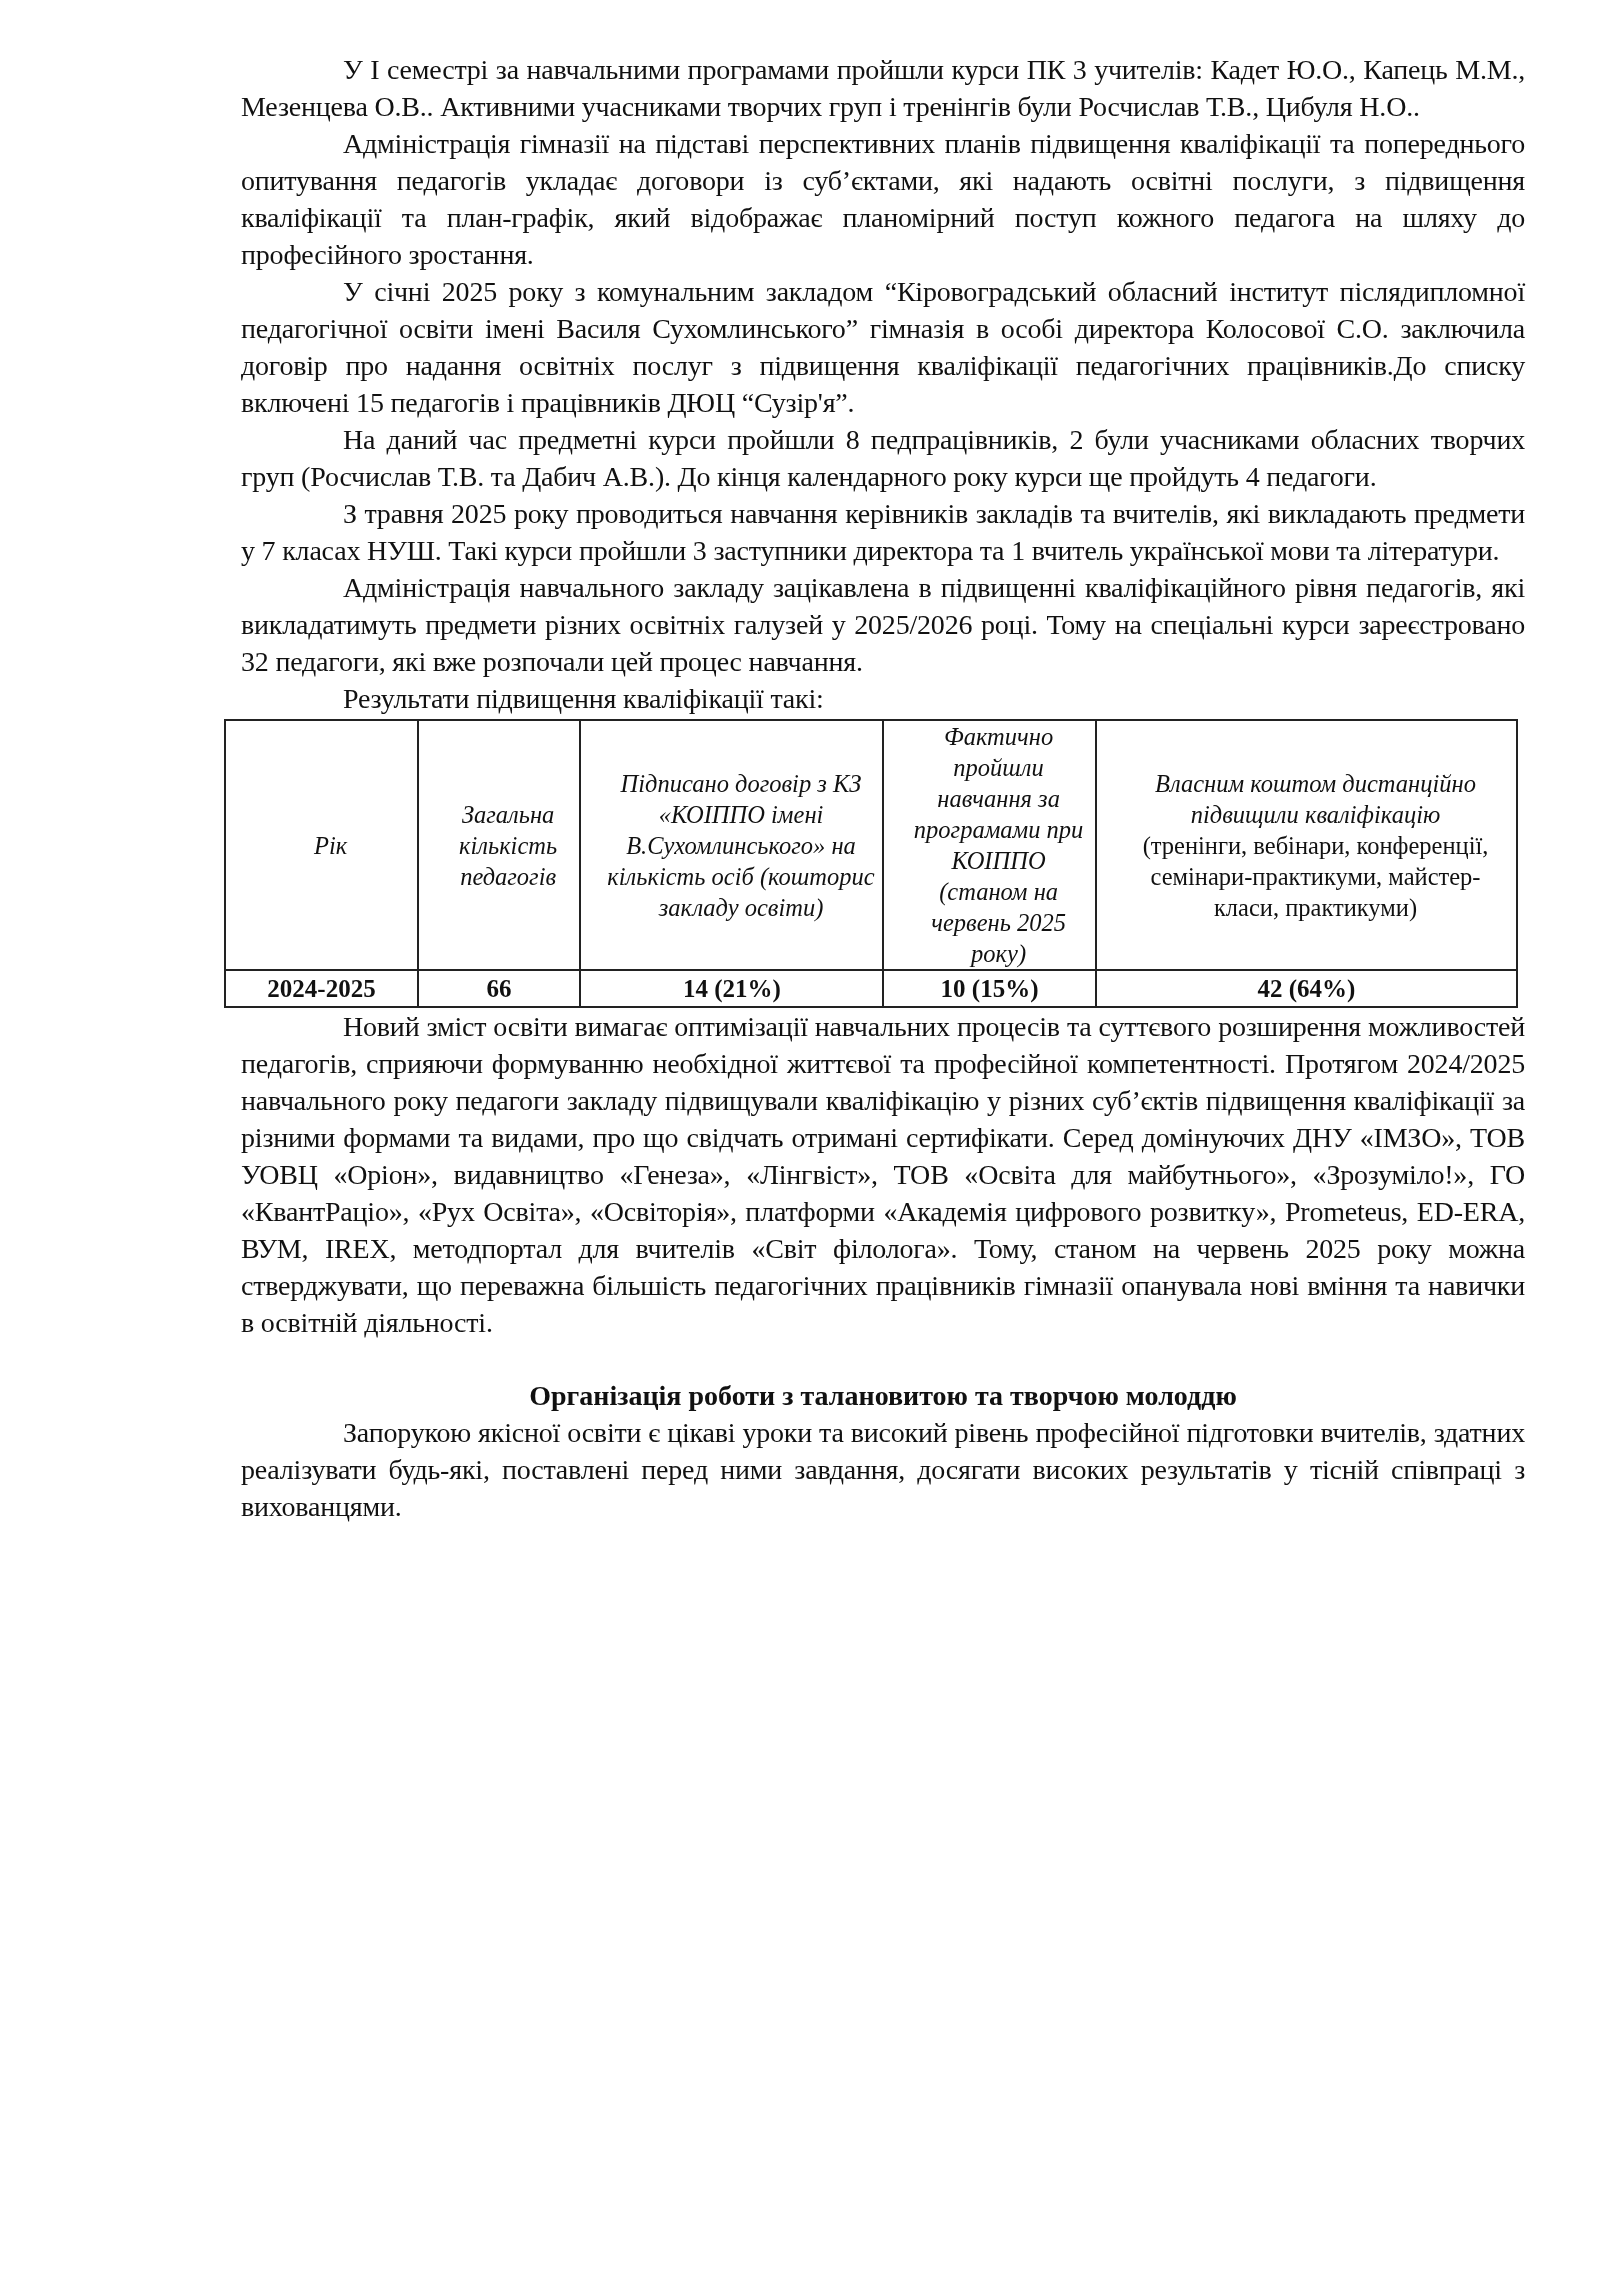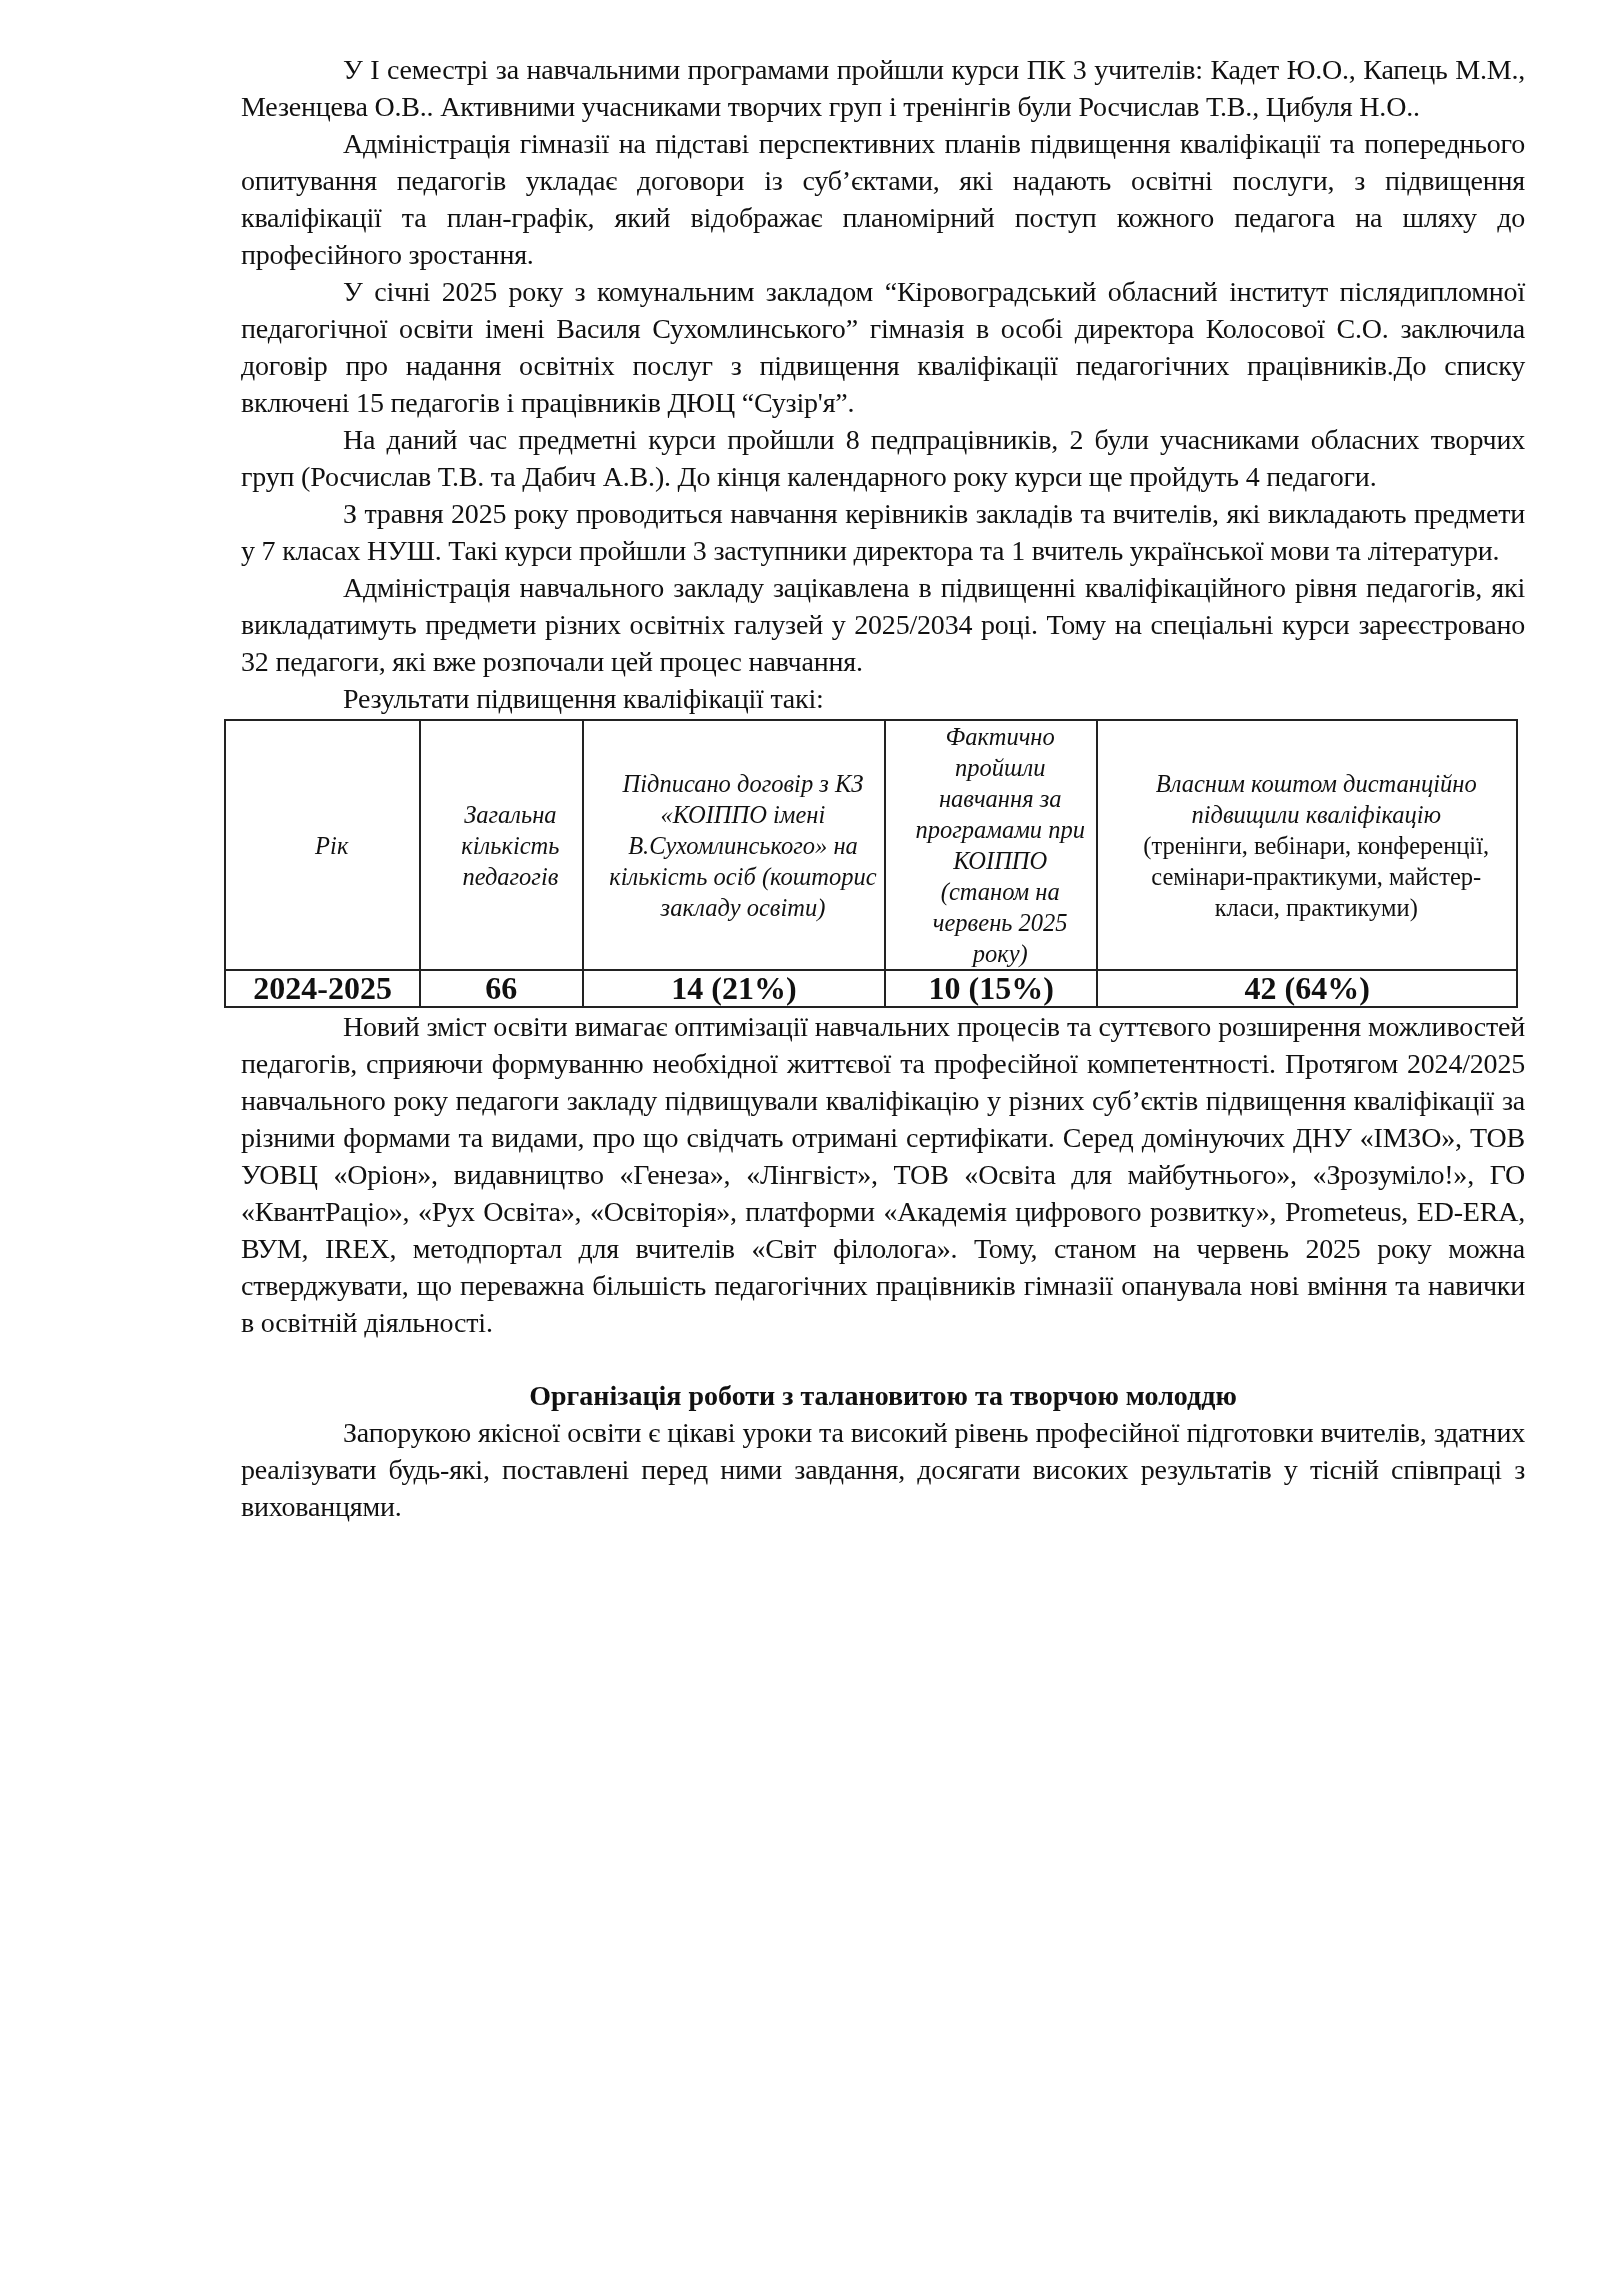--- a/index.html
+++ b/index.html
@@ -37,21 +37,21 @@
     font-weight: normal;
     font-style: italic;
     font-size: 24.5px;
     line-height: 31px;
     height: 239px;
     padding-left: 22px;
   }
   table.results th .plain { font-style: normal; }
   table.results td {
     font-weight: bold;
-    font-size: 32px;
+    font-size: 25px;
     line-height: 35px;
     height: 35px;
     border-radius: 15px;
   }
   .col-year { width: 192px; }
   .col-total { width: 143px; }
   .col-signed { width: 292px; }
   .col-actual { width: 197px; }
   .col-own { width: 451px; border-radius: 24px; }
   .after-table { margin-top: 27.4px; }
@@ -66,21 +66,21 @@
 </head>
 <body>
 
 <div class="page">
 
   <p>У І семестрі за навчальними програмами пройшли курси ПК 3 учителів: Кадет Ю.О., Капець М.М., Мезенцева О.В.. Активними учасниками творчих груп і тренінгів були Росчислав Т.В., Цибуля Н.О..</p>
   <p>Адміністрація гімназії на підставі перспективних планів підвищення кваліфікації та попереднього опитування педагогів укладає договори із суб’єктами, які надають освітні послуги, з підвищення кваліфікації та план-графік, який відображає планомірний поступ кожного педагога на шляху до професійного зростання.</p>
   <p>У січні 2025 року з комунальним закладом “Кіровоградський обласний інститут післядипломної педагогічної освіти імені Василя Сухомлинського” гімназія в особі директора Колосової С.О. заключила договір про надання освітніх послуг з підвищення кваліфікації педагогічних працівників.До списку включені 15 педагогів і працівників ДЮЦ “Сузір'я”.</p>
   <p>На даний час предметні курси пройшли 8 педпрацівників, 2 були учасниками обласних творчих груп (Росчислав Т.В. та Дабич А.В.). До кінця календарного року курси ще пройдуть 4 педагоги.</p>
   <p>З травня 2025 року проводиться навчання керівників закладів та вчителів, які викладають предмети у 7 класах НУШ. Такі курси пройшли 3 заступники директора та 1 вчитель української мови та літератури.</p>
-  <p>Адміністрація навчального закладу зацікавлена в підвищенні кваліфікаційного рівня педагогів, які викладатимуть предмети різних освітніх галузей у 2025/2034 році. Тому на спеціальні курси зареєстровано 32 педагоги, які вже розпочали цей процес навчання.</p>
+  <p>Адміністрація навчального закладу зацікавлена в підвищенні кваліфікаційного рівня педагогів, які викладатимуть предмети різних освітніх галузей у 2025/2026 році. Тому на спеціальні курси зареєстровано 32 педагоги, які вже розпочали цей процес навчання.</p>
   <p>Результати підвищення кваліфікації такі:</p>
 
   <table class="results">
     <thead>
       <tr>
         <th class="col-year">Рік</th>
         <th class="col-total">Загальна кількість педагогів</th>
         <th class="col-signed">Підписано договір з КЗ «КОІППО імені В.Сухомлинського» на кількість осіб (кошторис закладу освіти)</th>
         <th class="col-actual">Фактично пройшли навчання за програмами при КОІППО (станом на червень 2025 року)</th>
         <th class="col-own">

